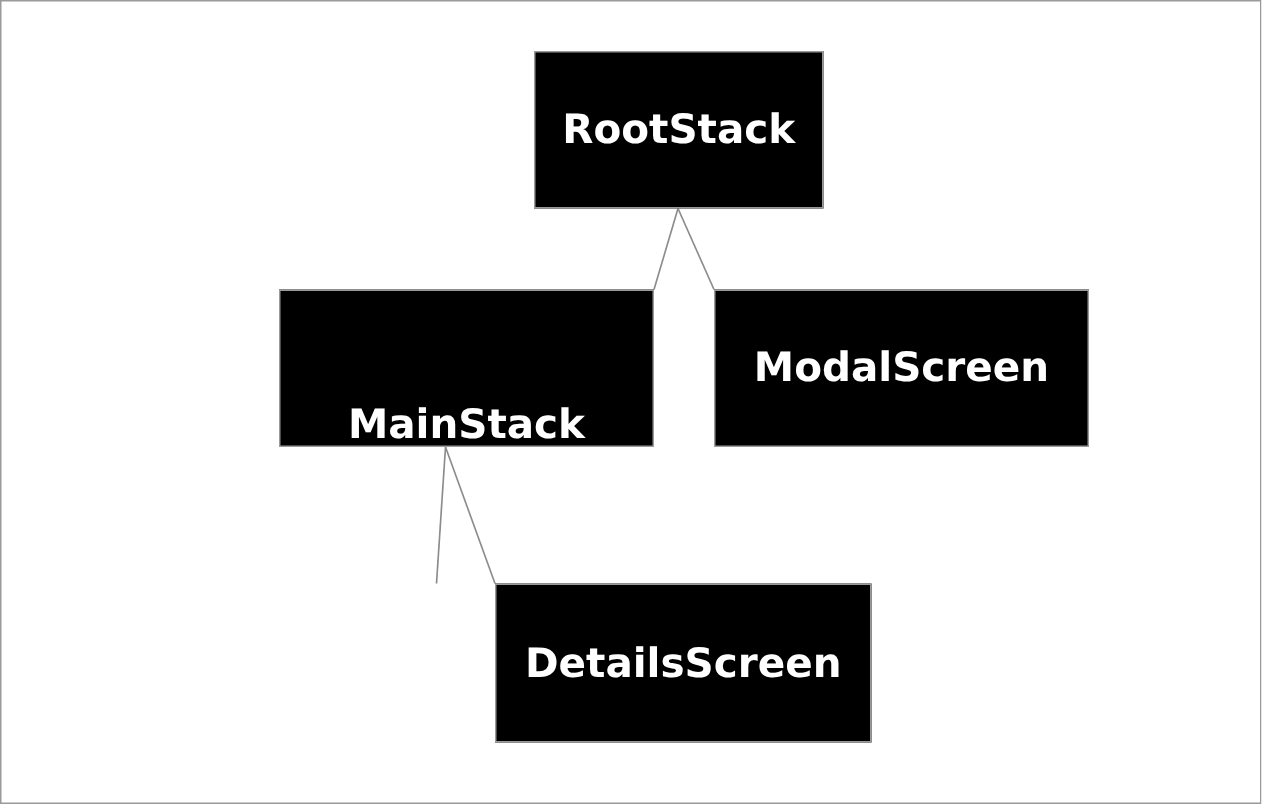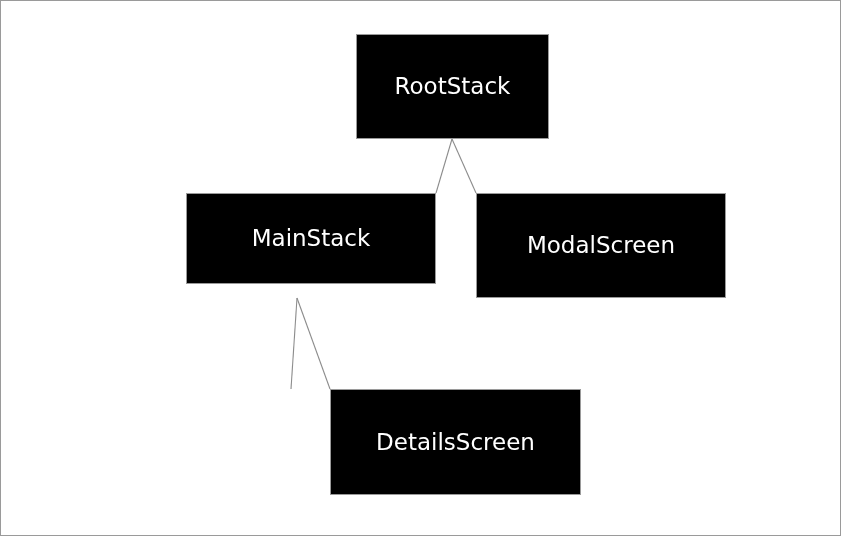--- a/index.html
+++ b/index.html
@@ -31,30 +31,30 @@
     background: #000000;
     border: 1px solid #9a9a9a;
     box-sizing: border-box;
     display: flex;
     align-items: center;
     justify-content: center;
     z-index: 2;
   }
   .node-label {
     color: #ffffff;
-    font-weight: normal;
-    font-size: 23px;
+    font-weight: bold;
+    font-size: 27px;
     line-height: 1;
     letter-spacing: 0px;
     white-space: nowrap;
     font-family: "DejaVu Sans", "Liberation Sans", sans-serif;
   }
   
   #node-rootstack     { left: 355px; top: 33px;  width: 193px; height: 105px; }
-  #node-mainstack     { left: 185px; top: 192px; width: 250px; height: 91px; }
+  #node-mainstack     { left: 185px; top: 192px; width: 250px; height: 105px; align-items: flex-end; }
   #node-modalscreen   { left: 475px; top: 192px; width: 250px; height: 105px; }
   #node-homescreen    { left: 39px;  top: 388px; width: 251px; height: 106px; }
   #node-detailsscreen { left: 329px; top: 388px; width: 251px; height: 106px; text-align: right; }
 </style>
 </head>
 <body>
 
 <div id="canvas">
 
   <svg id="edge-layer" width="841" height="536" viewBox="0 0 841 536" xmlns="http://www.w3.org/2000/svg">

